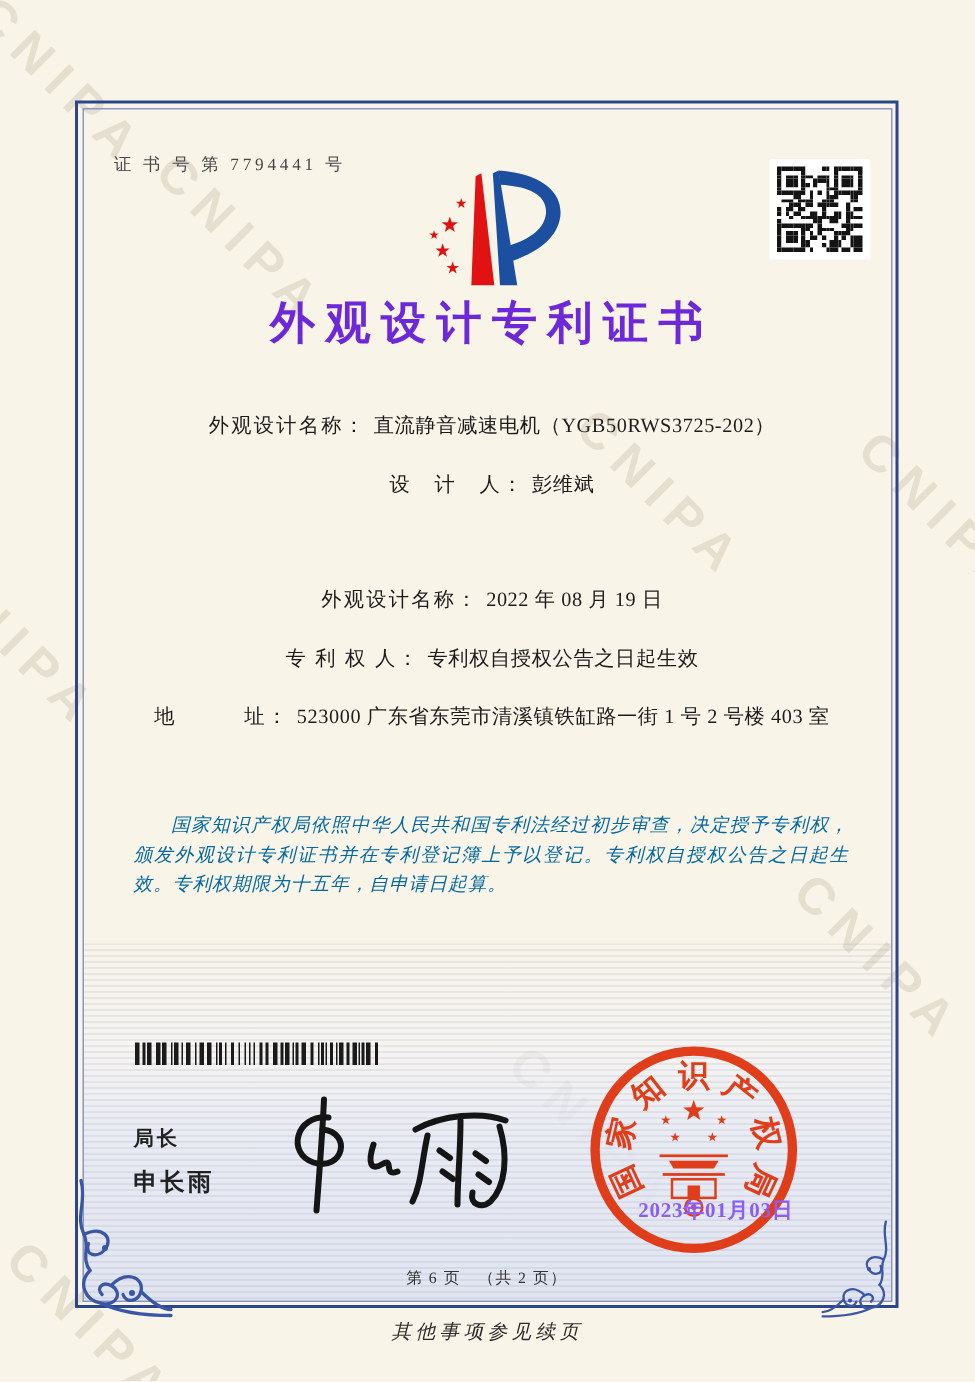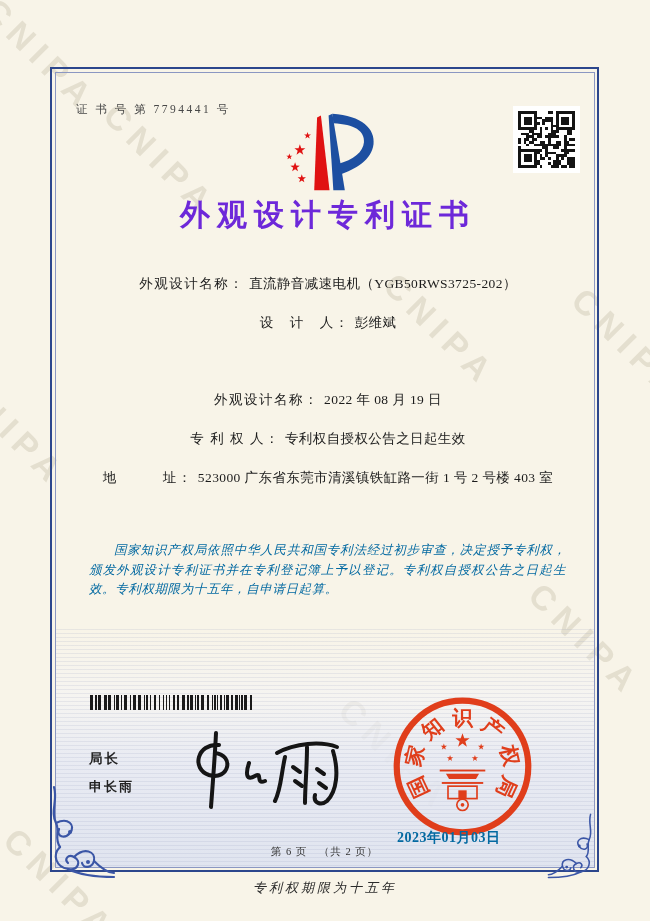--- a/index.html
+++ b/index.html
@@ -46,29 +46,29 @@
 
   .body-block { position:absolute; left:37px; width:477px; top:472px; z-index:2; }
   .body-block p { font-size:12.5px; line-height:19.5px; color:#0369a1; text-indent:2em;
                   font-style:italic; text-align:justify; letter-spacing:0.6px; }
 
   .barcode { position:absolute; left:38px; top:626px; height:15px; display:flex; z-index:2; }
   .barcode i.b { background:#1a1a1a; height:100%; } .barcode i.w { height:100%; }
 
   .signer-title { position:absolute; left:37px; top:681px; font-size:13.5px; font-weight:bold;
                   color:#222; font-family:"Liberation Sans","DejaVu Sans",sans-serif; letter-spacing:2px; z-index:2; }
-  .signer-name  { position:absolute; left:37px; top:709px; font-size:13px; font-weight:bold;
+  .signer-name  { position:absolute; left:37px; top:709px; font-size:16px; font-weight:bold;
                   color:#222; font-family:"Liberation Sans","DejaVu Sans",sans-serif; letter-spacing:2px; z-index:2; }
 
   .signature { position:absolute; left:133px; top:660px; width:170px; height:82px; z-index:2; }
 
   .seal { position:absolute; left:338px; top:625px; width:145px; height:145px; z-index:2; opacity:0.95; }
   .seal-char { font-size:20px; font-weight:bold; fill:#e03510; font-family:"Liberation Serif",serif; }
-  .seal-date { position:absolute; left:345px; top:760px; width:132px; text-align:left;
-               font-size:14px; font-weight:600; color:#0369a1; letter-spacing:0.5px; z-index:3; }
+  .seal-date { position:absolute; left:345px; top:729px; width:132px; text-align:right;
+               font-size:14px; font-weight:600; color:#8b5cf6; letter-spacing:0.5px; z-index:3; }
 
   .orn { position:absolute; z-index:2; }
   .orn-l { left:-10px; top:716px; width:74px; height:94px; }
   .orn-r { right:-6px; top:744px; width:60px; height:66px; transform:scaleX(-1); }
 
   .page-info { position:absolute; left:0; right:0; top:776px; text-align:center; font-size:10.5px;
                letter-spacing:1px; color:#333; z-index:2; }
 
   .continuation { position:absolute; left:0; right:0; top:879px; text-align:center; font-size:13px;
                   font-style:italic; letter-spacing:3px; color:#2b2b2b; z-index:2; }
@@ -732,14 +732,14 @@
         <path d="M32,72 C42,62 54,66 52,76 C50,83 42,84 40,78"></path>
         <path d="M52,76 C60,84 66,88 72,88"></path>
       </g>
       <circle cx="28" cy="47" r="2" fill="#3b56a6"></circle>
       <circle cx="46" cy="77" r="2" fill="#3b56a6"></circle>
     </svg>
 
     <div class="page-info">第 6 页　（共 2 页）</div>
   </div>
 
-  <div class="continuation">专利权期限为十五年</div>
+  <div class="continuation">其他事项参见续页</div>
 </div>
 
 </body></html>

